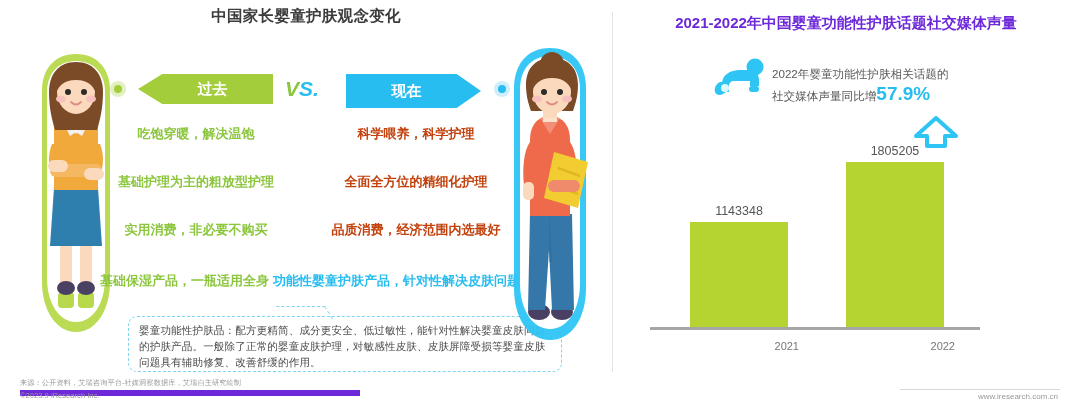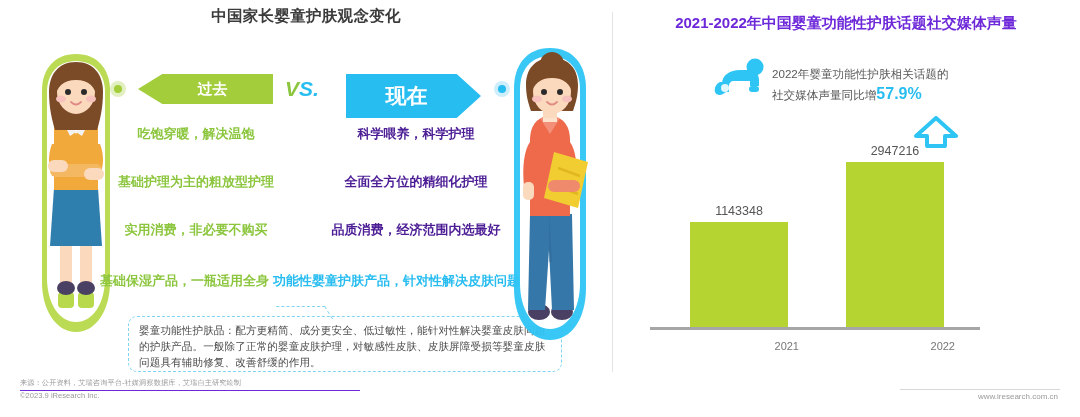--- a/index.html
+++ b/index.html
@@ -43,35 +43,35 @@
     display:flex;align-items:center;justify-content:center;padding-left:14px;
     box-sizing:border-box;
   }
   .vs{
     position:absolute;left:175px;top:0;height:30px;display:flex;align-items:center;
     font-size:21px;font-weight:bold;font-style:italic;
   }
   .vs .v{color:#8cc63e;}
   .vs .s{color:#28bdf0;}
   .arrow-now{
-    position:absolute;left:236px;top:0;width:135px;height:44px;background:#28bdf0;
+    position:absolute;left:236px;top:0;width:135px;height:34px;background:#28bdf0;
     clip-path:polygon(0 0,82% 0,100% 50%,82% 100%,0 100%);
-    color:#fff;font-size:21px;font-weight:bold;
+    color:#fff;font-size:15px;font-weight:bold;
     display:flex;align-items:center;justify-content:center;padding-right:14px;
     box-sizing:border-box;
   }
 
   
   .cmp{position:absolute;left:86px;top:110px;width:440px;}
   .cmp-row{display:flex;height:48px;align-items:center;}
   .cmp-left{
     flex:1;text-align:center;color:#8cc63e;font-size:13px;font-weight:bold;
   }
   .cmp-right{
-    flex:1;text-align:center;color:#4c1d95;font-size:13px;font-weight:bold;
+    flex:1;text-align:center;color:#c2410c;font-size:13px;font-weight:bold;
   }
   .cmp-row-wide{
     position:absolute;left:80px;top:272px;width:460px;
     display:flex;justify-content:center;align-items:center;gap:4px;
   }
   .cmp-row-wide .g{color:#8cc63e;font-size:13px;font-weight:bold;}
   .cmp-row-wide .b{color:#28bdf0;font-size:13px;font-weight:bold;}
 
   
   .callout{
@@ -98,41 +98,41 @@
   
   .right-panel{position:absolute;left:612px;top:0;width:468px;height:417px;}
   .right-title{
     position:absolute;left:0;top:14px;width:468px;text-align:center;
     font-size:15px;font-weight:bold;color:#6d28d9;
   }
   .annot{
     position:absolute;left:160px;top:64px;width:300px;
     font-size:11.6px;line-height:20px;color:#5a5a5a;
   }
-  .annot .pct{color:#28bdf0;font-size:16px;font-weight:bold;}
+  .annot .pct{color:#28bdf0;font-size:19px;font-weight:bold;}
   .baby-icon{position:absolute;left:100px;top:58px;width:58px;height:42px;}
 
   
   .chart{position:absolute;left:30px;top:120px;width:420px;height:210px;}
   .axis{
     position:absolute;left:8px;bottom:0;width:330px;height:3px;background:#a6a6a6;
   }
   .bar{position:absolute;bottom:3px;background:#b5d431;}
   .bar-val{
     position:absolute;text-align:center;font-size:12.5px;color:#555;width:120px;
   }
   .xlab{
     position:absolute;bottom:-22px;text-align:right;font-size:11px;color:#777;width:120px;
   }
   .up-arrow{position:absolute;left:272px;top:-4px;width:44px;height:34px;}
 
   
   .src{
     position:absolute;left:20px;top:378px;width:340px;
-    font-size:7.2px;color:#9a9a9a;border-bottom:1px solid #6d28d9;padding-bottom:2px;
+    font-size:7.2px;color:#9a9a9a;border-bottom:6px solid #6d28d9;padding-bottom:2px;
     letter-spacing:.1px;
   }
   .copy{
     position:absolute;left:20px;top:391px;font-size:7.6px;color:#9a9a9a;
   }
   .site{
     position:absolute;right:22px;top:392px;font-size:8px;color:#9a9a9a;
   }
   .foot-rule{
     position:absolute;right:20px;top:389px;width:160px;height:1px;background:#d8d8d8;
@@ -282,21 +282,21 @@
     <div class="chart">
       <svg class="up-arrow" viewBox="0 0 44 34">
         <path d="M22 2L42 20h-11v10H13V20H2z" fill="none" stroke="#2ec5f5" stroke-width="4" stroke-linejoin="round"></path>
       </svg>
 
       <div class="bar" style="left:48px;width:98px;height:105px;"></div>
       <div class="bar-val" style="left:37px;bottom:112px;">1143348</div>
       <div class="xlab" style="left:37px;">2021</div>
 
       <div class="bar" style="left:204px;width:98px;height:165px;"></div>
-      <div class="bar-val" style="left:193px;bottom:172px;">2947216</div>
+      <div class="bar-val" style="left:193px;bottom:172px;">1805205</div>
       <div class="xlab" style="left:193px;">2022</div>
 
       <div class="axis"></div>
     </div>
   </div>
 
   <div class="src">来源：公开资料，艾瑞咨询平台-社媒洞察数据库，艾瑞自主研究绘制</div>
   <div class="copy">©2023.9 iResearch Inc.</div>
   <div class="foot-rule"></div>
   <div class="site">www.iresearch.com.cn</div>

